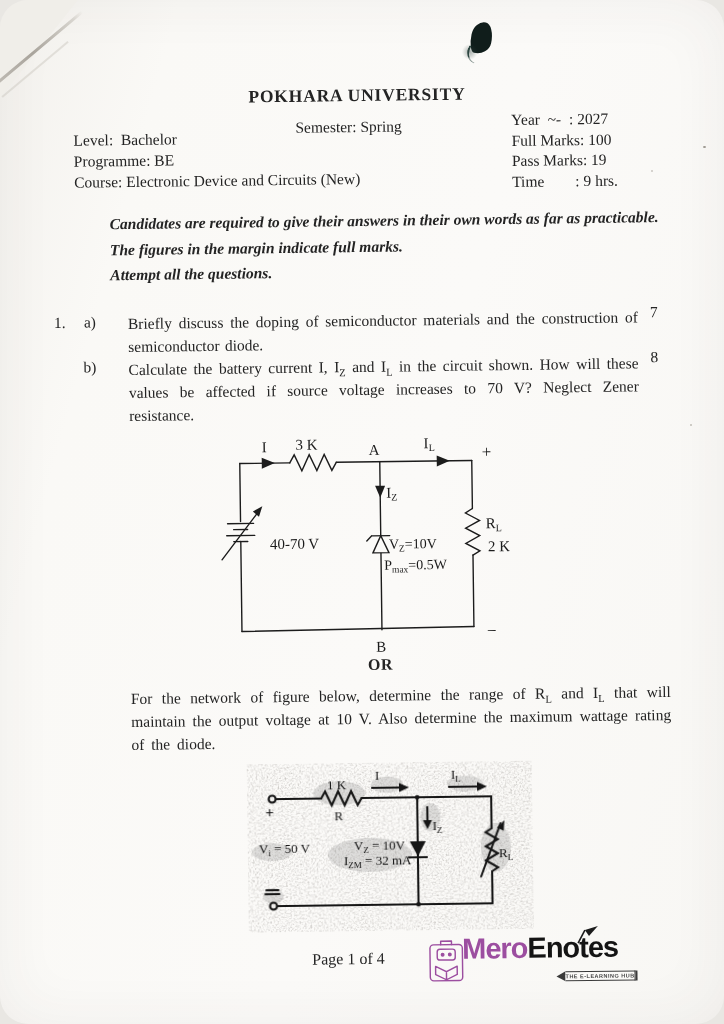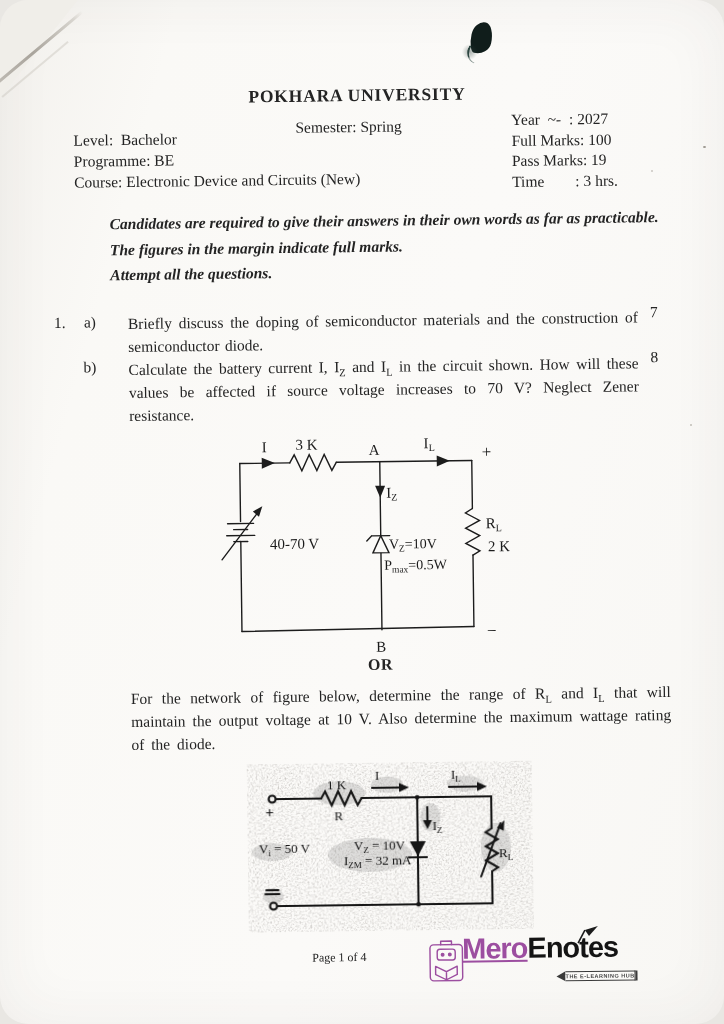--- a/index.html
+++ b/index.html
@@ -45,26 +45,26 @@
   .qb-marks{left:652px;top:352px;font-size:15.5px;}
   sub{font-size:.68em;line-height:0;}
 
   .or-label{left:16px;top:656px;width:724px;text-align:center;font-size:16px;font-weight:bold;letter-spacing:.5px;}
   .alt-text{left:128px;top:684px;width:540px;font-size:15.5px;line-height:23px;text-align:justify;word-spacing:3px;}
 
   svg text{font-family:"Liberation Serif","DejaVu Serif",serif;}
   .c1{left:205px;top:432px;}
   .c2{left:243px;top:763px;}
 
-  .footer-page{left:306px;top:950px;font-size:12px;text-align:right;}
+  .footer-page{left:306px;top:950px;font-size:16px;text-align:right;}
   .logo{left:422px;top:928px;width:176px;height:60px;}
   .logo-icon{position:absolute;left:0;top:11px;}
   .logo-words{position:absolute;left:34px;top:6px;white-space:nowrap;
         font-family:"Liberation Sans","DejaVu Sans",sans-serif;font-weight:800;font-size:29px;letter-spacing:-1px;}
-  .mero{color:#9c4ea0;text-decoration:underline;}
+  .mero{color:#9c4ea0;}
   .enotes{color:#141414;}
   .pencil{position:absolute;left:94px;top:40px;width:78px;height:10px;display:flex;align-items:stretch;}
   .pencil-tip{width:0;height:0;border-top:5px solid transparent;border-bottom:5px solid transparent;
         border-right:9px solid #3a3a3a;}
   .pencil-body{flex:1;border:1px solid #3a3a3a;border-left:none;display:flex;align-items:center;justify-content:center;
         font-family:"Liberation Sans",sans-serif;font-weight:bold;font-size:5.5px;letter-spacing:.5px;color:#444;background:#fbfaf8;}
   .pencil-eraser{width:7px;border:1px solid #3a3a3a;border-left:1px solid #3a3a3a;background:
         repeating-linear-gradient(90deg,#fbfaf8 0 1.5px,#3a3a3a 1.5px 2.5px);}
   .flag{position:absolute;left:112px;top:-7px;}
 </style>
@@ -86,21 +86,21 @@
     <div class="abs meta-left">
       <div class="pre">Level:  Bachelor</div>
       <div class="pre">Programme: BE</div>
       <div class="pre">Course: Electronic Device and Circuits (New)</div>
     </div>
     <div class="abs meta-center pre">Semester: Spring</div>
     <div class="abs meta-right">
       <div class="pre">Year  ~-  : 2027</div>
       <div class="pre">Full Marks: 100</div>
       <div class="pre">Pass Marks: 19</div>
-      <div class="pre">Time        : 3 hrs.</div>
+      <div class="pre">Time        : 9 hrs.</div>
     </div>
 
     <div class="abs instructions">
       <p>Candidates are required to give their answers in their own words as far as practicable.</p>
       <p>The figures in the margin indicate full marks.</p>
       <p>Attempt all the questions.</p>
     </div>
 
     <div class="abs qnum">1.</div>
     <div class="abs qa-label">a)</div>

